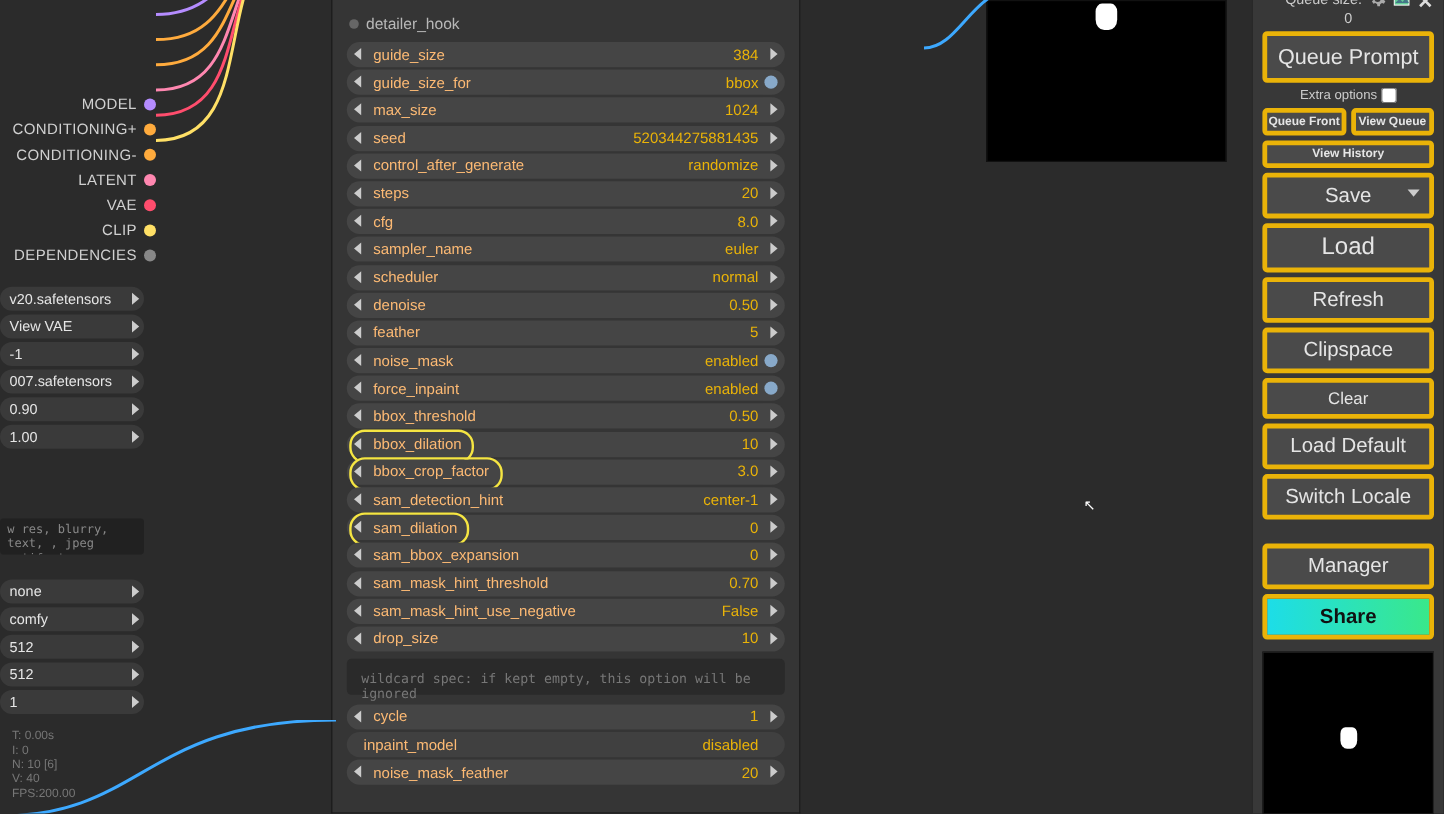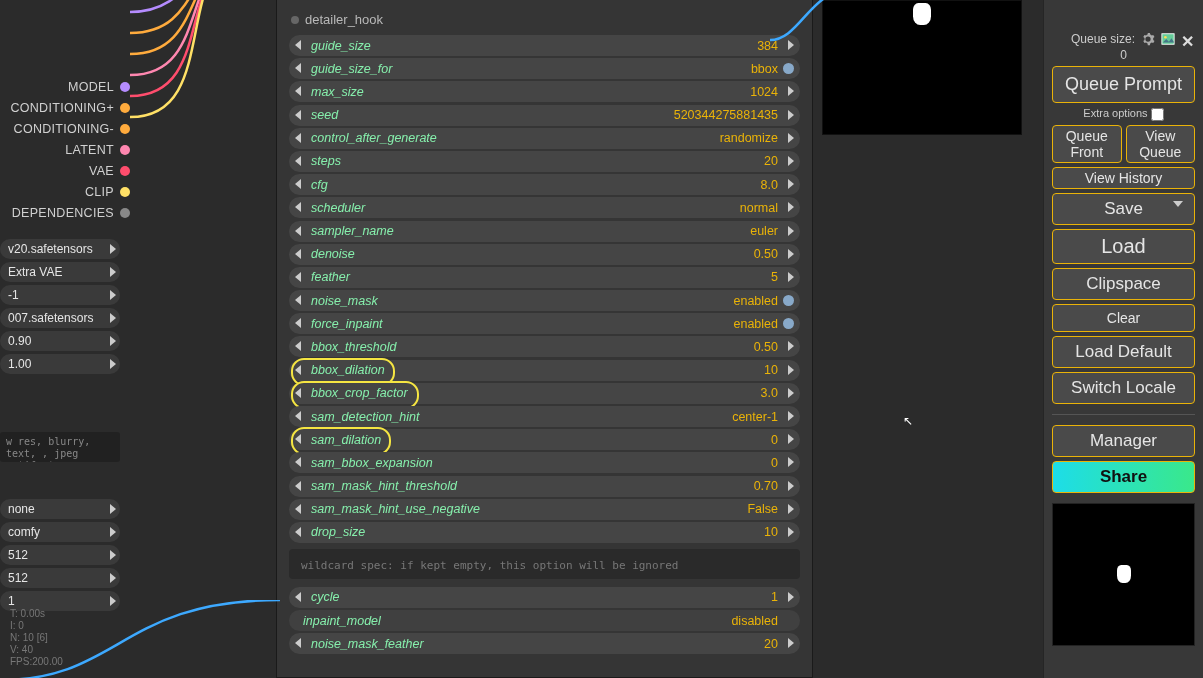--- a/index.html
+++ b/index.html
@@ -61,21 +61,21 @@
 
 .cables {
   position: absolute; left: 120px; top: 0; width: 200px; height: 250px;
   pointer-events: none;
 }
 
 
 .node {
   position: absolute;
   left: 276px; top: 0;
-  width: 537px;
+  width: 391px;
   height: 678px;
   background: #353535;
   border: 1px solid #1a1a1a;
   border-top: none;
   padding: 8px 12px 0 12px;
 }
 .node-header {
   display: flex; align-items: center; gap: 6px;
   font-size: 13px; color: #b8b8b8;
   padding: 4px 2px 8px 2px;
@@ -88,21 +88,21 @@
 .param {
   position: relative;
   display: flex; align-items: center;
   background: #454545;
   border-radius: 11px;
   height: 21px;
   margin-bottom: 2.2px;
   padding: 0 22px;
   font-size: 12.5px;
 }
-.param .pname { color: #86efac; font-style: italic; }
+.param .pname { color: #fdba74; }
 .param .pval { margin-left: auto; color: #eab308; }
 .param .arrow-l {
   position: absolute; left: 6px; top: 5px;
 }
 .param .arrow-r {
   position: absolute; right: 6px; top: 5px;
 }
 .param .toggle-dot {
   position: absolute; right: 6px; top: 5px;
   width: 11px; height: 11px; border-radius: 50%;
@@ -161,31 +161,31 @@
   gap: 4px;
   justify-content: center;
 }
 .queue-row {
   display: flex; justify-content: flex-end; align-items: center;
   gap: 6px; font-size: 12px; color: #ccc;
 }
 .q-icon { width: 14px; height: 14px; display:inline-block; }
 .btn {
   background: #4a4a4a;
-  border: 1px solid #eab308;
+  border: 4px solid #eab308;
   border-radius: 4px;
   text-align: center;
   padding: 5px 0;
   font-size: 15px;
   color: #e5e5e5;
   cursor: pointer;
 }
 .btn.big { font-size: 18px; padding: 7px 0; font-weight: 500; }
 .btn-row { display: flex; gap: 4px; }
-.btn-row .btn { flex: 1; font-size: 14px; padding: 2px 0; }
+.btn-row .btn { flex: 1; font-size: 10px; padding: 2px 0; font-weight: bold; }
 .extra-row { font-size: 11px; text-align: center; color: #ccc; }
 .extra-row input { vertical-align: middle; }
 .dropdown-caret {
   position: absolute; right: 12px; margin-top: -24px;
   width: 0; height: 0;
   border-left: 5px solid transparent;
   border-right: 5px solid transparent;
   border-top: 6px solid #ccc;
 }
 .divider { height: 1px; background: #555; margin: 6px 0; }
@@ -281,21 +281,21 @@
       <span class="port-dot" style="background:#888"></span>
     </div>
 </div>
 
 <div class="left-widgets">
   <div class="wrow">
       <span class="wval">v20.safetensors</span>
       <span class="tri-r"></span>
     </div>
   <div class="wrow">
-      <span class="wval">Extra VAE</span>
+      <span class="wval">View VAE</span>
       <span class="tri-r"></span>
     </div>
   <div class="wrow">
       <span class="wval">-1</span>
       <span class="tri-r"></span>
     </div>
   <div class="wrow">
       <span class="wval">007.safetensors</span>
       <span class="tri-r"></span>
     </div>
@@ -304,21 +304,21 @@
       <span class="tri-r"></span>
     </div>
   <div class="wrow">
       <span class="wval">1.00</span>
       <span class="tri-r"></span>
     </div>
 </div>
 
 <div class="neg-box">w res, blurry, text, , jpeg artifacts,</div>
 
-<div class="left-widgets" style="top:496px">
+<div class="left-widgets" style="top:480px">
   <div class="wrow">
       <span class="wval">none</span>
       <span class="tri-r"></span>
     </div>
   <div class="wrow">
       <span class="wval">comfy</span>
       <span class="tri-r"></span>
     </div>
   <div class="wrow">
       <span class="wval">512</span>
@@ -385,28 +385,28 @@
         <span class="tri-r arrow-r"></span>
       </div>
       <div class="param">
         <span class="tri-l arrow-l"></span>
         <span class="pname">cfg</span>
         <span class="pval">8.0</span>
         <span class="tri-r arrow-r"></span>
       </div>
       <div class="param">
         <span class="tri-l arrow-l"></span>
+        <span class="pname">sampler_name</span>
+        <span class="pval">euler</span>
+        <span class="tri-r arrow-r"></span>
+      </div>
+      <div class="param">
+        <span class="tri-l arrow-l"></span>
         <span class="pname">scheduler</span>
         <span class="pval">normal</span>
-        <span class="tri-r arrow-r"></span>
-      </div>
-      <div class="param">
-        <span class="tri-l arrow-l"></span>
-        <span class="pname">sampler_name</span>
-        <span class="pval">euler</span>
         <span class="tri-r arrow-r"></span>
       </div>
       <div class="param">
         <span class="tri-l arrow-l"></span>
         <span class="pname">denoise</span>
         <span class="pval">0.50</span>
         <span class="tri-r arrow-r"></span>
       </div>
       <div class="param">
         <span class="tri-l arrow-l"></span>
@@ -542,20 +542,21 @@
     <div class="btn">View Queue</div>
   </div>
   <div class="btn-row">
       <div class="btn">View History</div>
     </div>
   <div style="position:relative">
     <div class="btn" style="font-size:17px">Save</div>
     <span class="dropdown-caret"></span>
   </div>
   <div class="btn" style="font-size:20px">Load</div>
+  <div class="btn" style="font-size:17px">Refresh</div>
   <div class="btn" style="font-size:17px">Clipspace</div>
   <div class="btn" style="font-size:14px">Clear</div>
   <div class="btn" style="font-size:17px">Load Default</div>
   <div class="btn" style="font-size:17px">Switch Locale</div>
   <div class="divider"></div>
   <div class="btn" style="font-size:17px">Manager</div>
   <div class="btn share" style="font-size:17px">Share</div>
   <div class="preview-box">
     <div class="blob"></div>
   </div>

